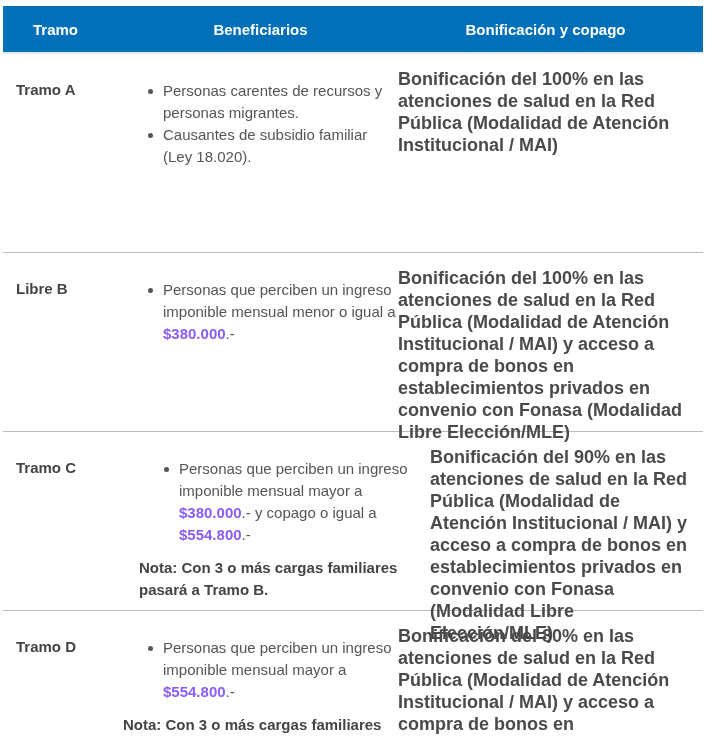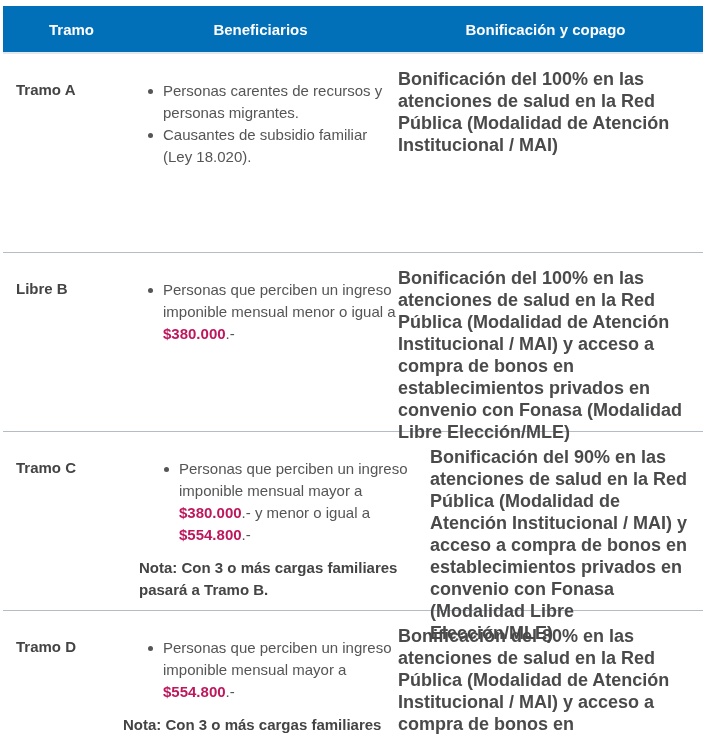--- a/index.html
+++ b/index.html
@@ -23,21 +23,21 @@
     .thead {
       display: flex;
       height: 46px;
       background: #0170b9;
       color: #ffffff;
       font-weight: bold;
       font-size: 15px;
       align-items: center;
       border-bottom: 2px solid #e3e8ee;
     }
-    .th-tramo { width: 120px; padding-left: 46px; box-sizing: border-box; }
+    .th-tramo { width: 120px; padding-left: 30px; box-sizing: border-box; }
     .th-benef { width: 265px; text-align: center; padding-left: 10px; box-sizing: border-box; }
     .th-bonif { flex: 1; text-align: center; padding-left: 0px; box-sizing: border-box; }
 
     .row {
       display: flex;
       border-bottom: 1px solid #b4bcc4;
       box-sizing: border-box;
     }
     .row:last-child { border-bottom: none; }
 
@@ -78,21 +78,21 @@
     }
     ul.bullets li .dot {
       position: absolute;
       left: 25px;
       top: 9px;
       width: 5px;
       height: 5px;
       border-radius: 50%;
       background: #555555;
     }
-    b.amount { color: #be185d; }
+    b.amount { color: #8b5cf6; }
     .note {
       margin-top: 11px;
       font-weight: bold;
       color: #444444;
       padding-left: 0px;
     }
     .row-a { height: 199px; }
     .row-b { height: 179px; }
     .row-c { height: 179px; gap: 16px; }
     .row-d { height: 176px; }
@@ -125,21 +125,21 @@
         <li><span class="dot"></span><span>Personas que perciben un ingreso imponible mensual menor o igual a </span><b class="amount">$380.000</b><span>.-</span></li>
       </ul>
     </div>
     <div class="td-bonif">Bonificación del 100% en las atenciones de salud en la Red Pública (Modalidad de Atención Institucional / MAI) y acceso a compra de bonos en establecimientos privados en convenio con Fonasa (Modalidad Libre Elección/MLE)</div>
   </div>
 
   <div class="row row-c">
     <div class="td-tramo">Tramo C</div>
     <div class="td-benef">
       <ul class="bullets">
-        <li><span class="dot"></span><span>Personas que perciben un ingreso imponible mensual mayor a </span><b class="amount">$380.000</b><span>.- y menor o igual a </span><b class="amount">$554.800</b><span>.-</span></li>
+        <li><span class="dot"></span><span>Personas que perciben un ingreso imponible mensual mayor a </span><b class="amount">$380.000</b><span>.- y copago o igual a </span><b class="amount">$554.800</b><span>.-</span></li>
       </ul>
       <div class="note">Nota: Con 3 o más cargas familiares pasará a Tramo B.</div>
     </div>
     <div class="td-bonif">Bonificación del 90% en las atenciones de salud en la Red Pública (Modalidad de Atención Institucional / MAI) y acceso a compra de bonos en establecimientos privados en convenio con Fonasa (Modalidad Libre Elección/MLE)</div>
   </div>
 
   <div class="row row-d">
     <div class="td-tramo">Tramo D</div>
     <div class="td-benef">
       <ul class="bullets">

